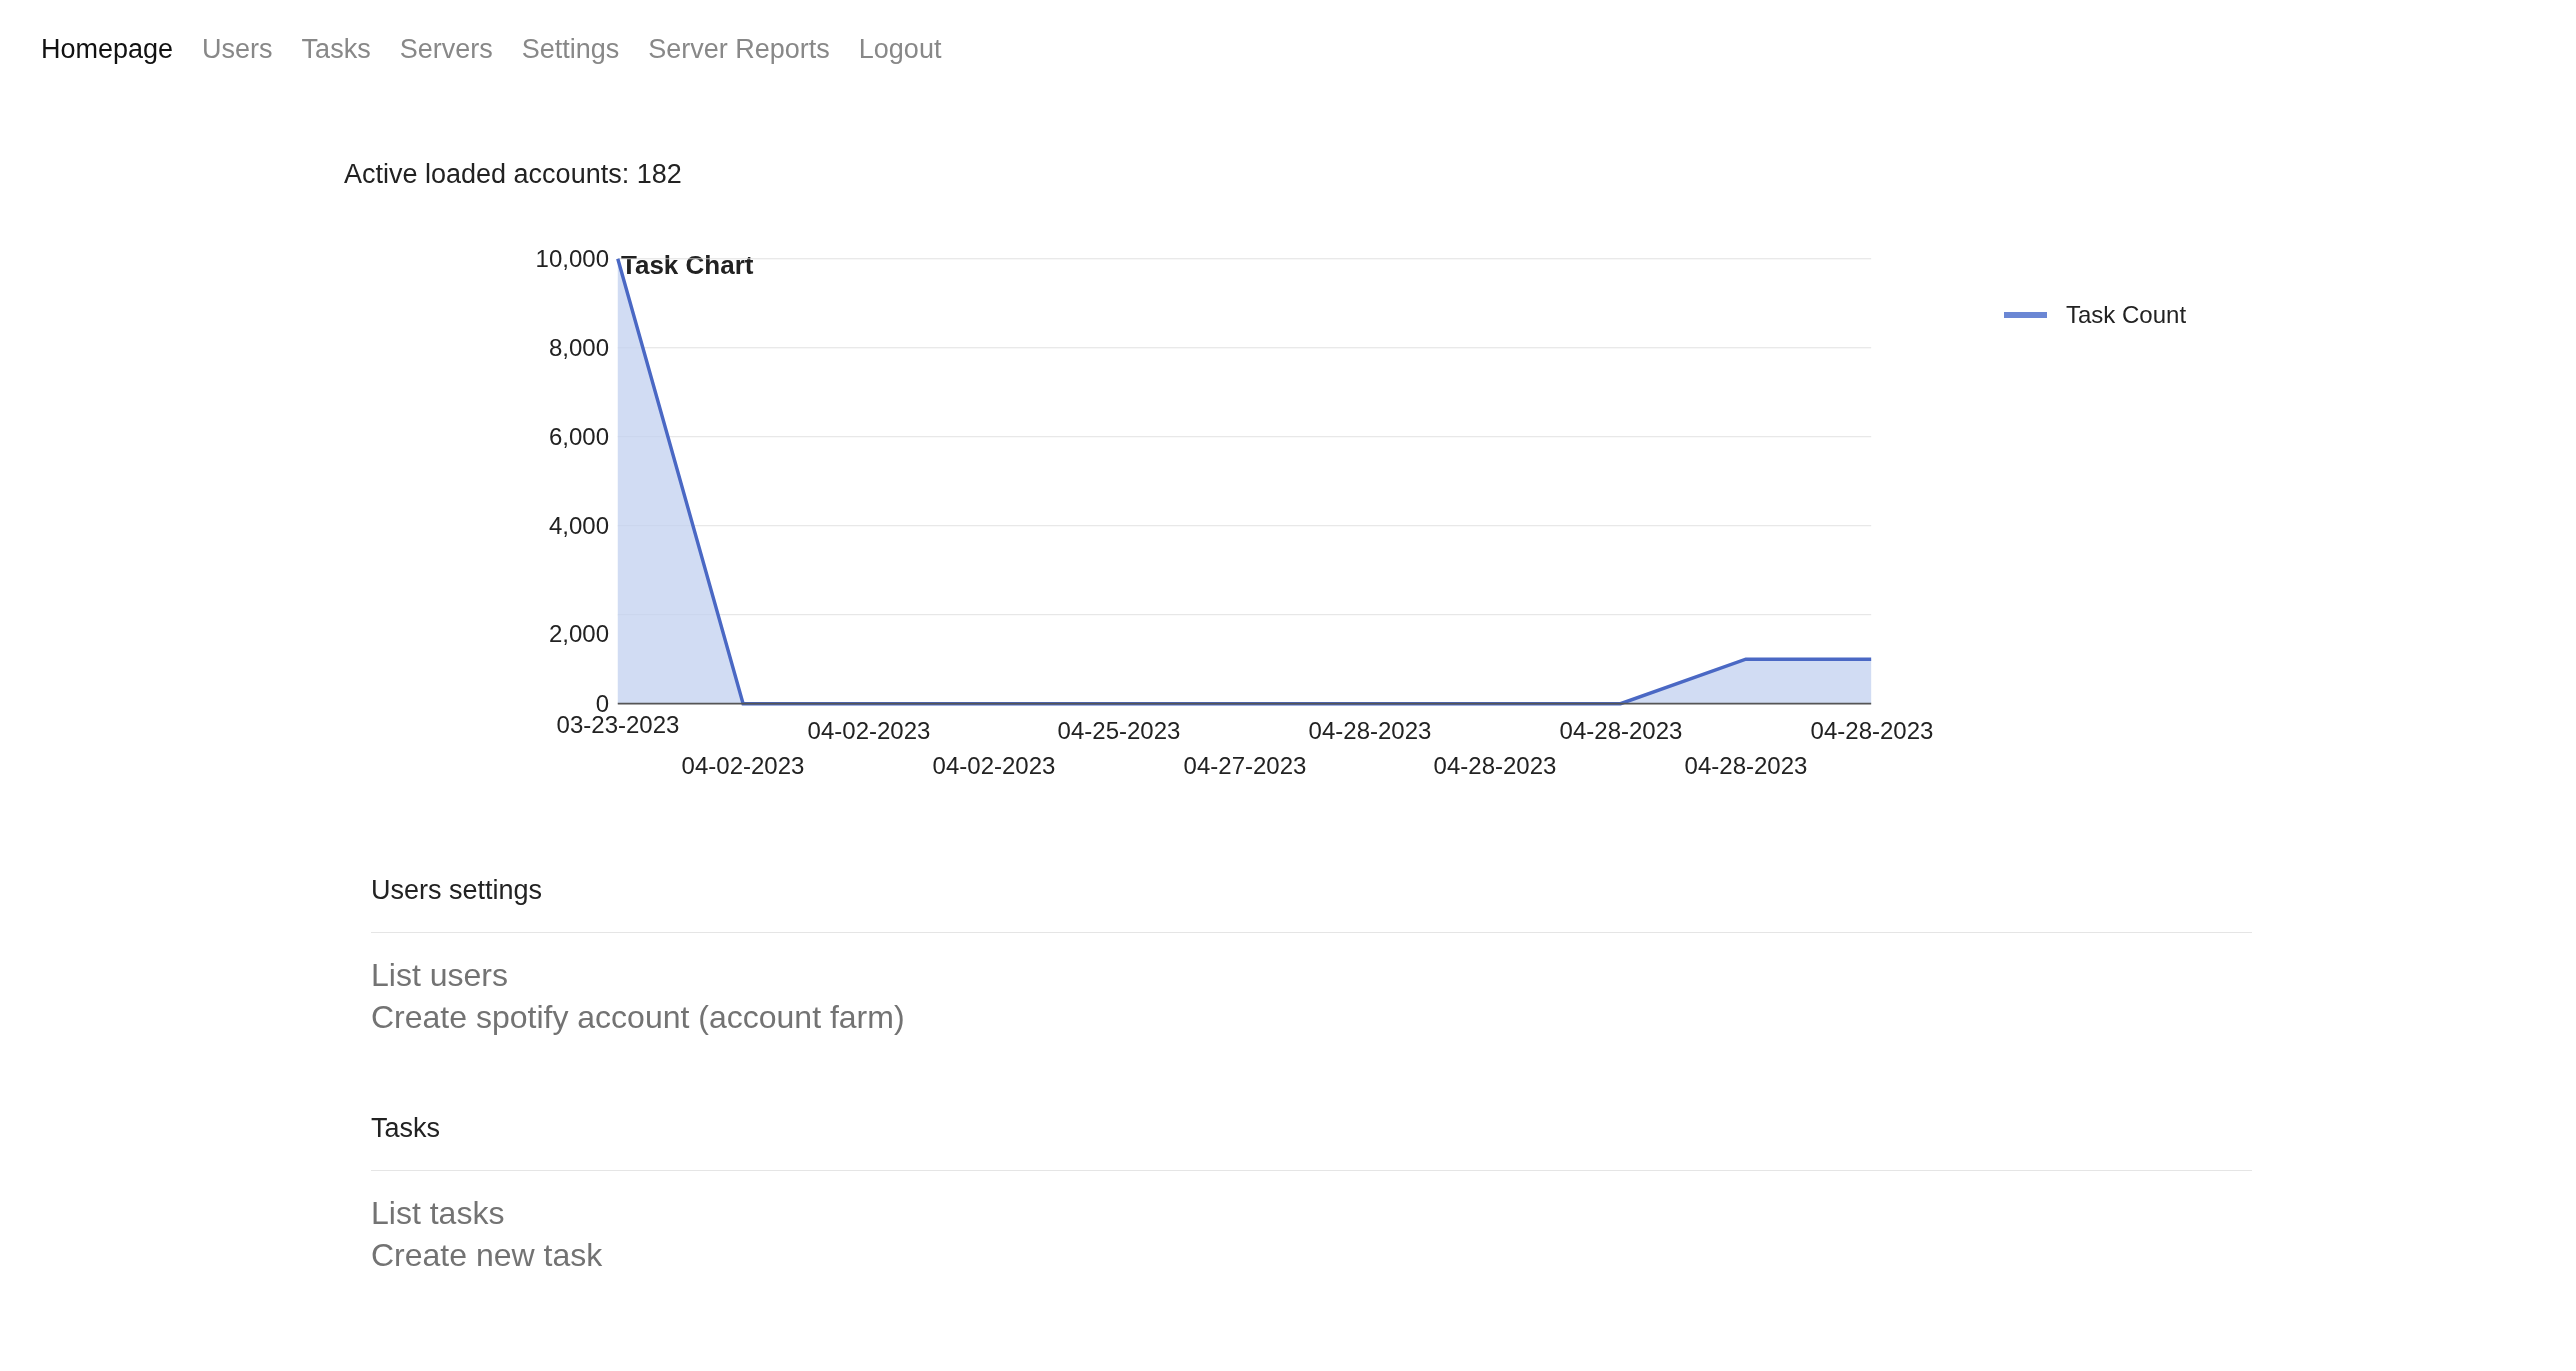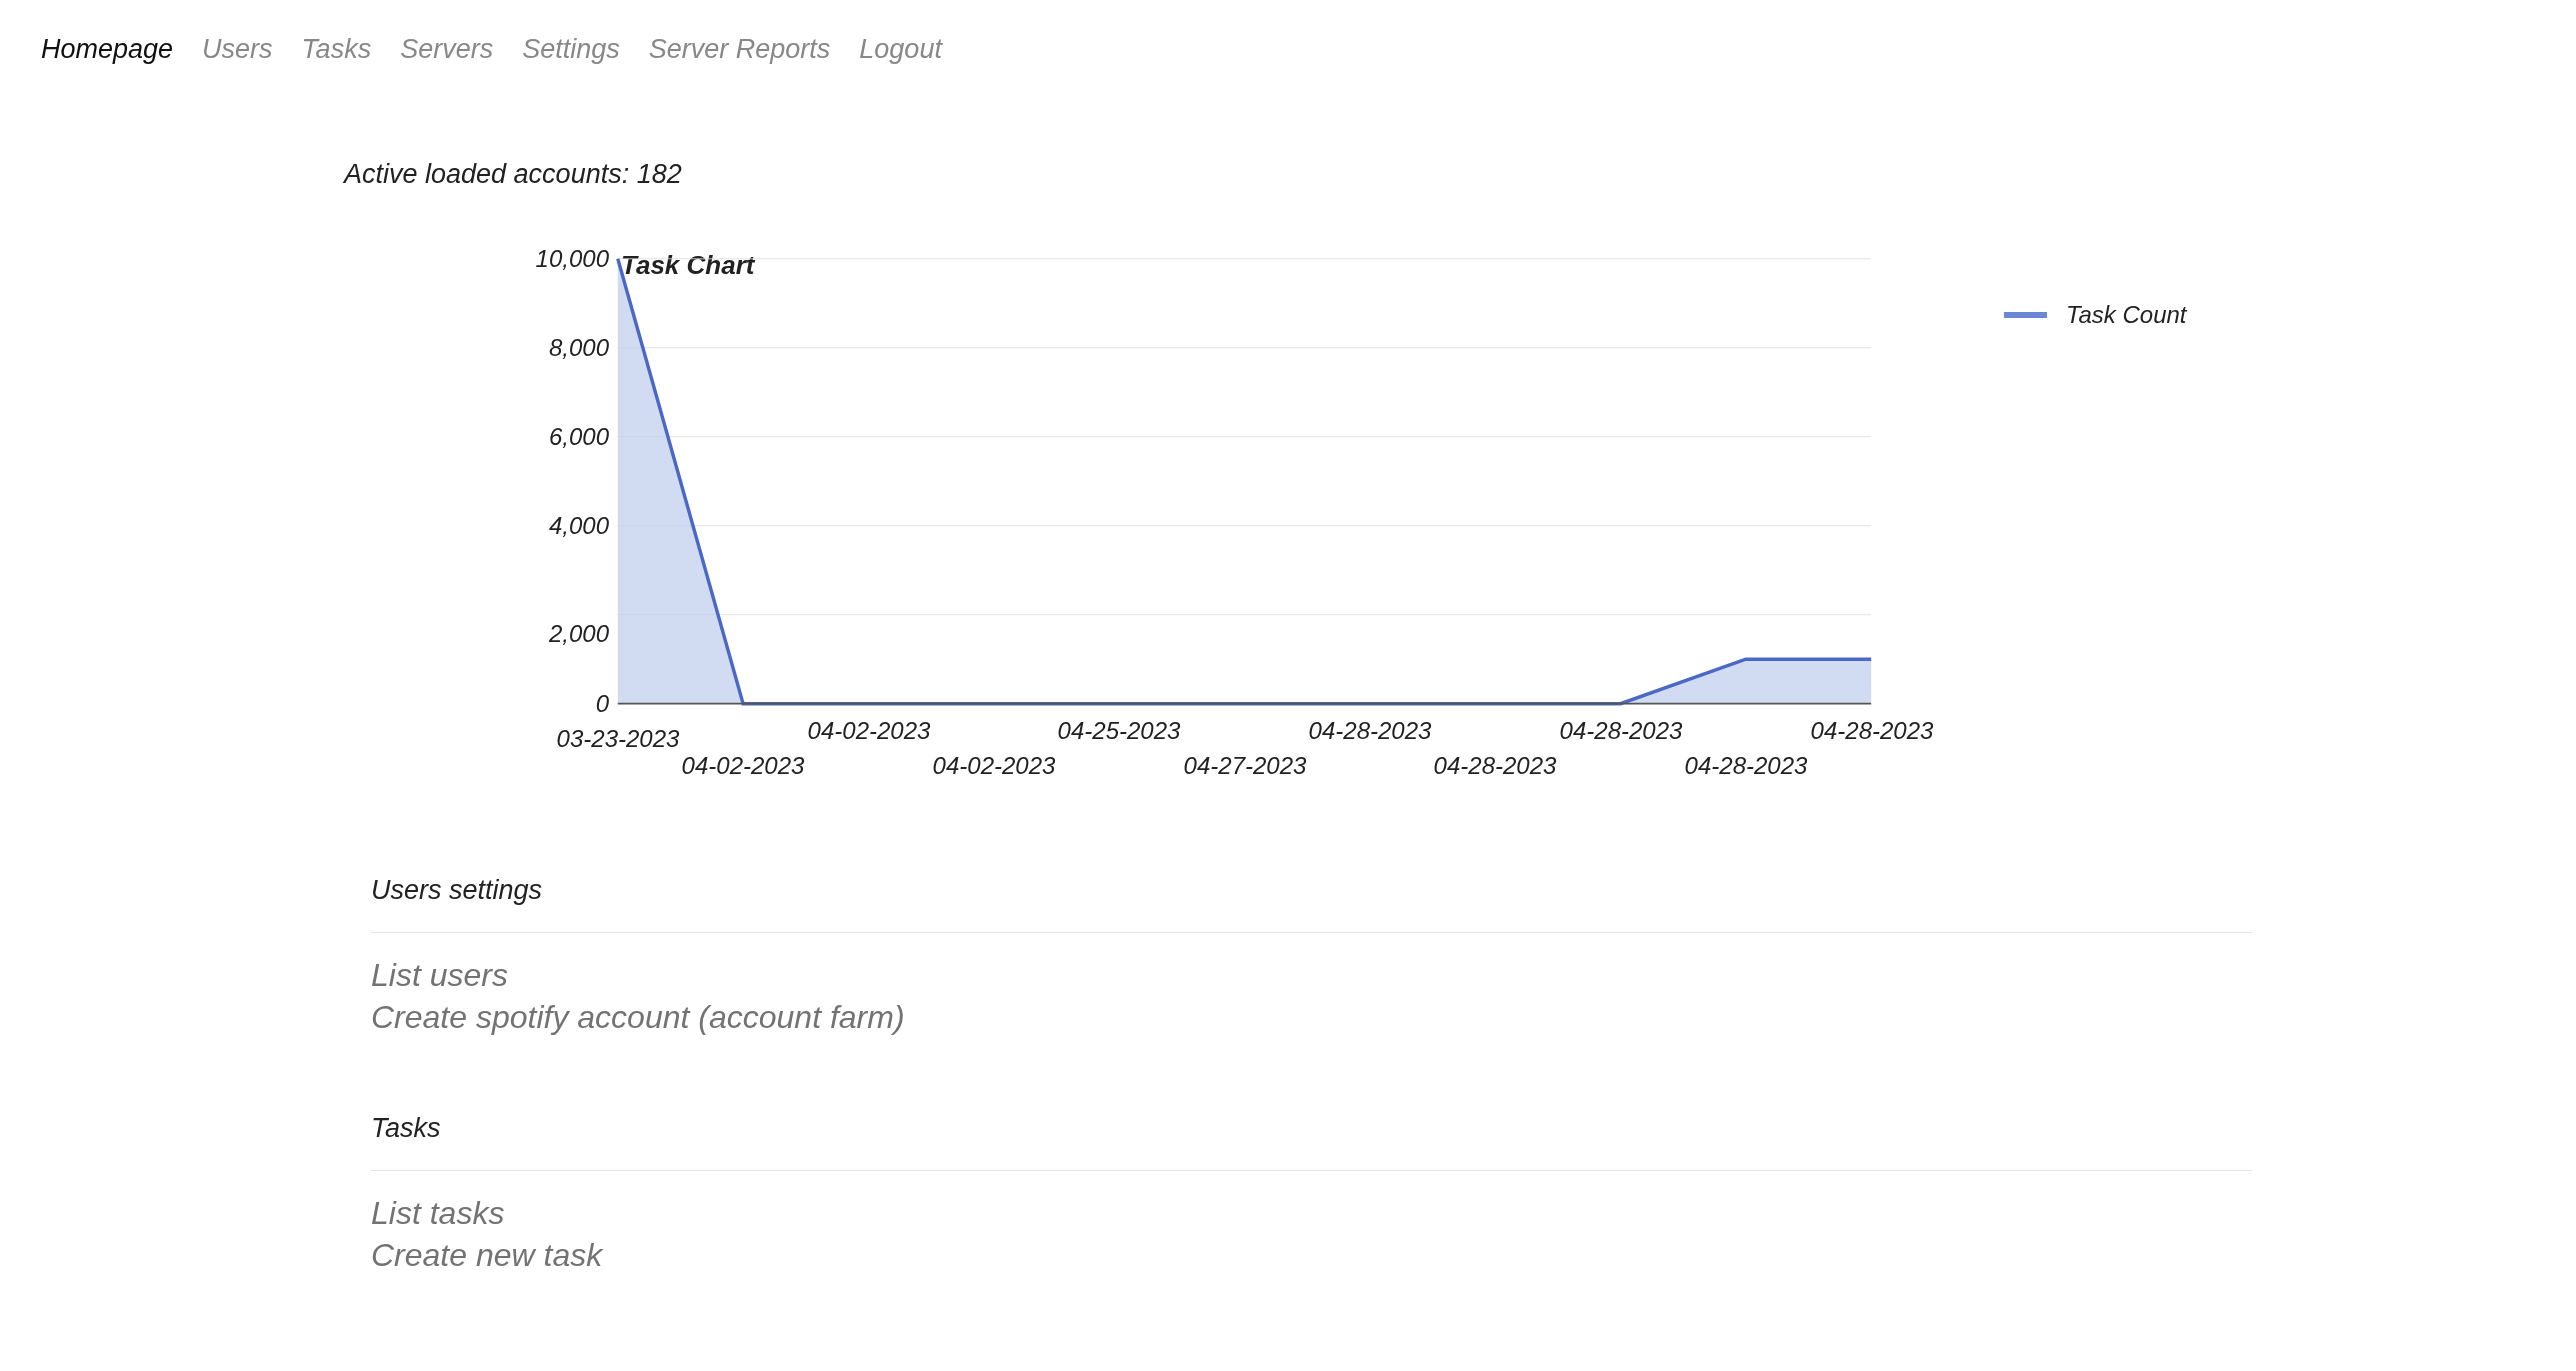--- a/index.html
+++ b/index.html
@@ -2,21 +2,21 @@
 <html style="font-size:13.7px"><head>
 <meta charset="utf-8">
 <style>
   * { box-sizing: border-box; }
   html, body {
     margin: 0; padding: 0;
     font-family: -apple-system, BlinkMacSystemFont, "Segoe UI", Helvetica, Arial, sans-serif;
     color: #222;
     background: #fff;
   }
-  .page { width: 2576px; min-height: 1371px; position: relative; font-style: italic; }
+  .page { width: 2576px; min-height: 1371px; position: relative; }
   .nav {
     display: flex;
     gap: 29px;
     padding: 34px 0 0 41px;
     font-size: 27px;
     color: #888;
   }
   .nav-item { cursor: pointer; }
   .nav-item.active { color: #111; }
   .content { margin: 94px 0 0 344px; width: 1908px; }
@@ -56,21 +56,21 @@
     <div class="chart-wrap">
       <div class="chart-title">Task Chart</div>
 
       <div class="chart-area" id="chart-area">
           <div class="ytick-label" style="top: 454px;">0</div>
           <div class="ytick-label" style="top: 384px;">2,000</div>
           <div class="ytick-label" style="top: 276px;">4,000</div>
           <div class="ytick-label" style="top: 187px;">6,000</div>
           <div class="ytick-label" style="top: 98px;">8,000</div>
           <div class="ytick-label" style="top: 8.6px;">10,000</div>
-          <div class="xtick-label" style="left: 274px; top: 475px;">03-23-2023</div>
+          <div class="xtick-label" style="left: 274px; top: 461px;">03-23-2023</div>
           <div class="xtick-label" style="left: 399px; top: 502px;">04-02-2023</div>
           <div class="xtick-label" style="left: 525px; top: 467px;">04-02-2023</div>
           <div class="xtick-label" style="left: 650px; top: 502px;">04-02-2023</div>
           <div class="xtick-label" style="left: 775px; top: 467px;">04-25-2023</div>
           <div class="xtick-label" style="left: 901px; top: 502px;">04-27-2023</div>
           <div class="xtick-label" style="left: 1026px; top: 467px;">04-28-2023</div>
           <div class="xtick-label" style="left: 1151px; top: 502px;">04-28-2023</div>
           <div class="xtick-label" style="left: 1277px; top: 467px;">04-28-2023</div>
           <div class="xtick-label" style="left: 1402px; top: 502px;">04-28-2023</div>
           <div class="xtick-label" style="left: 1528px; top: 467px;">04-28-2023</div>

